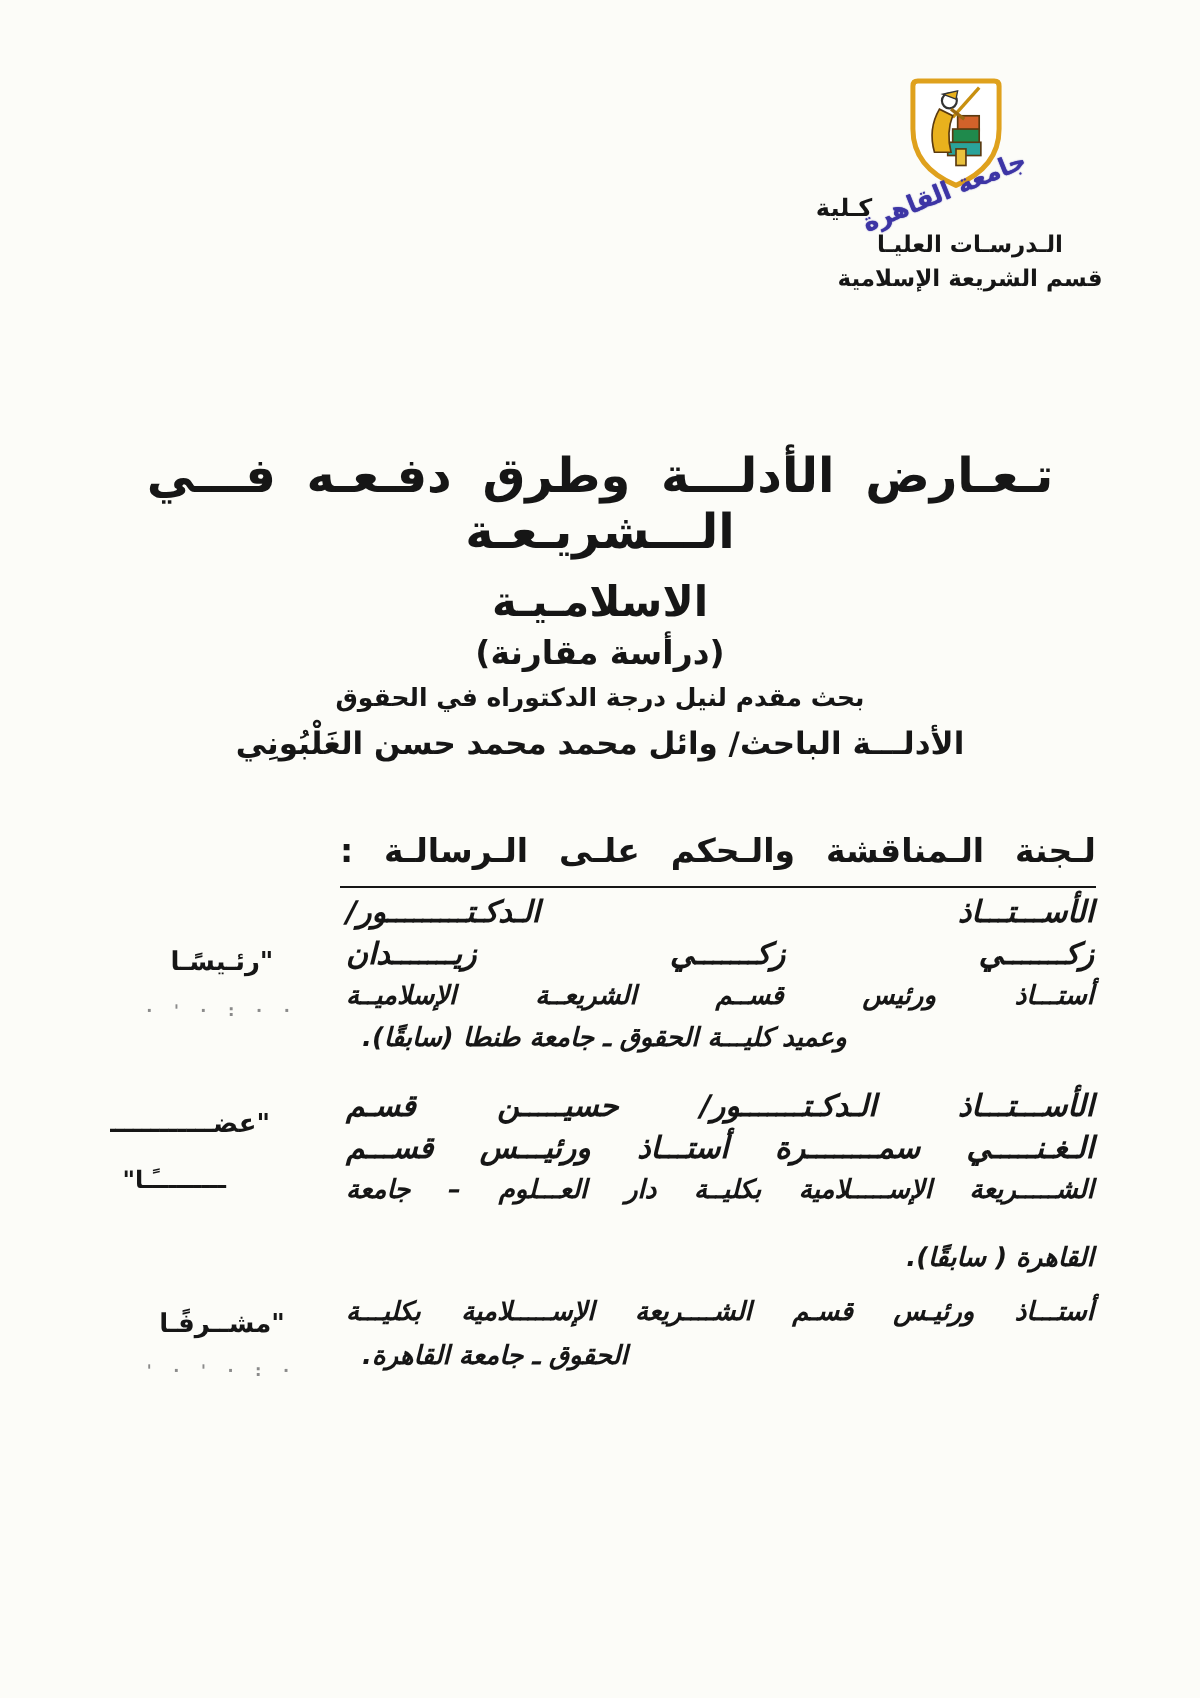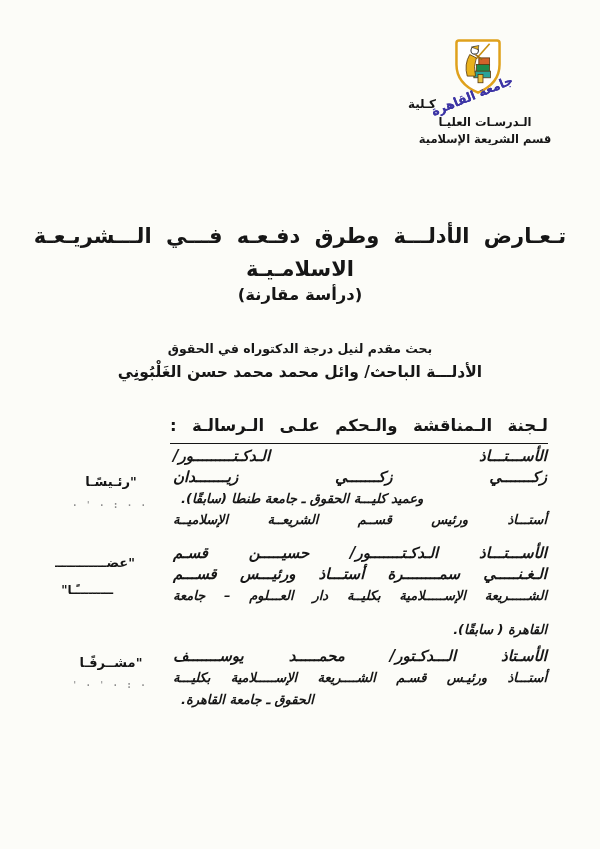--- a/index.html
+++ b/index.html
@@ -17,21 +17,21 @@
   .emblem{left:452px;top:38px;width:52px;height:58px;}
   .uni-rotated{
     left:424px;top:88px;width:96px;text-align:center;
     color:#3d35a5;font-size:12.5px;letter-spacing:.5px;
     transform:rotate(-22deg);transform-origin:50% 50%;
     text-shadow:0 0 .6px #3d35a5;
   }
   .hdr-lines{left:409px;top:114px;width:152px;font-size:11.5px;line-height:16.5px;text-align:center;}
   
   .title-wrap{left:30px;top:224px;width:540px;}
-  .title-l1{font-size:21px;letter-spacing:2px;word-spacing:7px;}
+  .title-l1{font-size:24px;letter-spacing:2px;word-spacing:7px;}
   .title-l2{font-size:21px;letter-spacing:2px;margin-top:9px;}
   .title-l3{font-size:16.5px;margin-top:4px;}
   
   .sub-wrap{left:80px;top:341px;width:440px;}
   .sub-l1{font-size:12.5px;}
   .sub-l2{font-size:15.5px;margin-top:7px;}
   
   .committee-heading{
     left:170px;top:416px;width:378px;
     font-size:16.5px;letter-spacing:1.5px;
@@ -98,36 +98,35 @@
   <div class="abs sub-wrap rtl ctr">
     <div class="sub-l1">بحث مقدم لنيل درجة الدكتوراه في الحقوق</div>
     <div class="sub-l2">الأدلـــة الباحث/ وائل محمد محمد حسن الغَلْبُونِي</div>
   </div>
 
   <div class="abs committee-heading rtl">لـجنة الـمناقشة والـحكم علـى الـرسالـة :</div>
 
   <div class="abs details m1 rtl">
     <div class="mono jline">الأســـتـــاذ الـدكـتـــــــــور/</div>
     <div class="mono jline">زكـــــــي زكـــــــي زيـــــــدان</div>
+    <div class="reg jline">أستـــاذ ورئيس قســم الشريعــة الإسلاميــة</div>
     <div class="reg lline">وعميد كليـــة الحقوق ـ جامعة طنطا (سابقًا).</div>
-    <div class="reg jline">أستـــاذ ورئيس قســم الشريعــة الإسلاميــة</div>
   </div>
   <div class="abs role role-c rtl r1">"رئـيسًـا</div>
   <div class="abs role-note n1">· ' · : · ·</div>
 
   <div class="abs details m2 rtl">
     <div class="mono jline">الأســـتـــاذ الـدكـتـــــــور/ حسيـــــن قسـم</div>
     <div class="mono jline">الـغـنـــــي سمــــــــرة أستـــاذ ورئيـــس قســـم</div>
     <div class="reg jline">الشـــــريعة الإســـــلامية  بكليــة دار العـــلوم – جامعة</div>
     <div class="reg rline last">القاهرة ( سابقًا).</div>
   </div>
   <div class="abs role rtl r2a">"عضــــــــــــــــــ</div>
   <div class="abs role rtl r2b">ـــــــــًـا"</div>
 
   <div class="abs details m3 rtl">
-    <div class="mono jline">الأسـتاذ الـــدكـتور/ محمـــــد يوســـــــف</div>
     <div class="reg jline">أستـــاذ ورئيـس قسـم الشــــريعة الإســـــلامية بكليـــة</div>
     <div class="reg lline last">الحقوق ـ جامعة القاهرة.</div>
   </div>
   <div class="abs role role-c rtl r3">"مشــرفًـا</div>
   <div class="abs role-note n3">' · ' · : ·</div>
 
 </div>
 
 </body></html>

